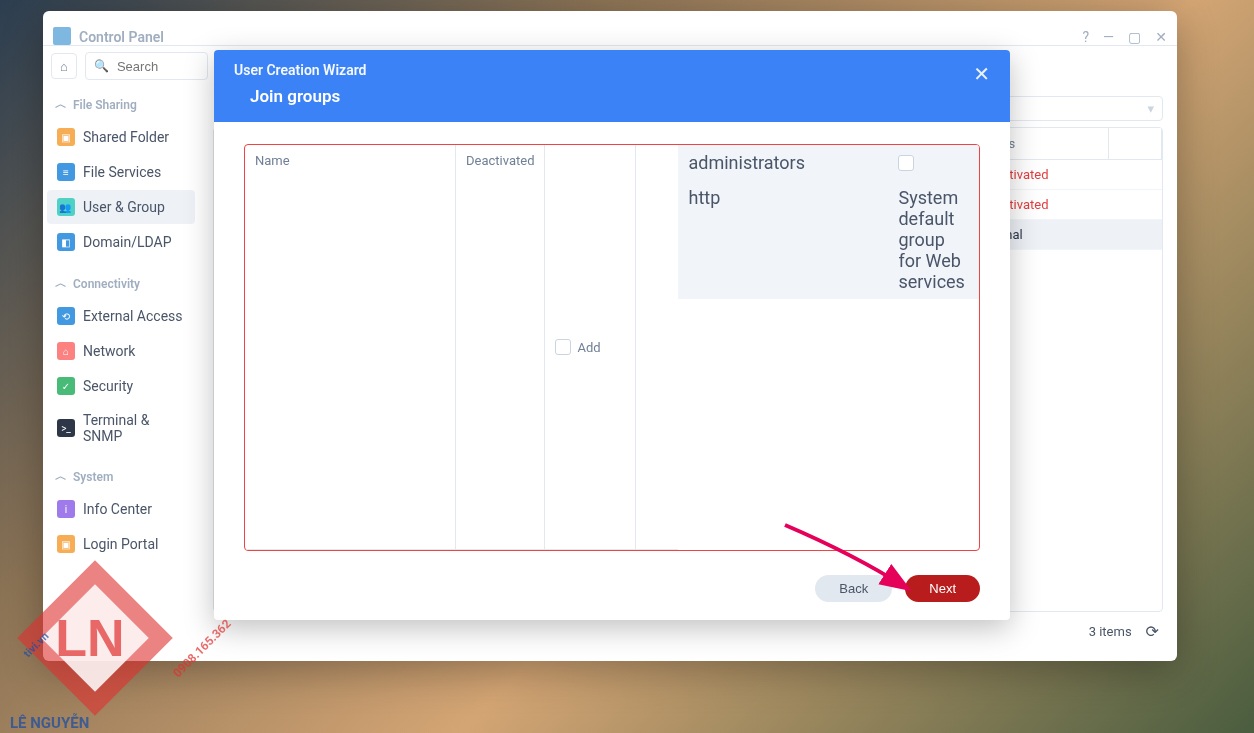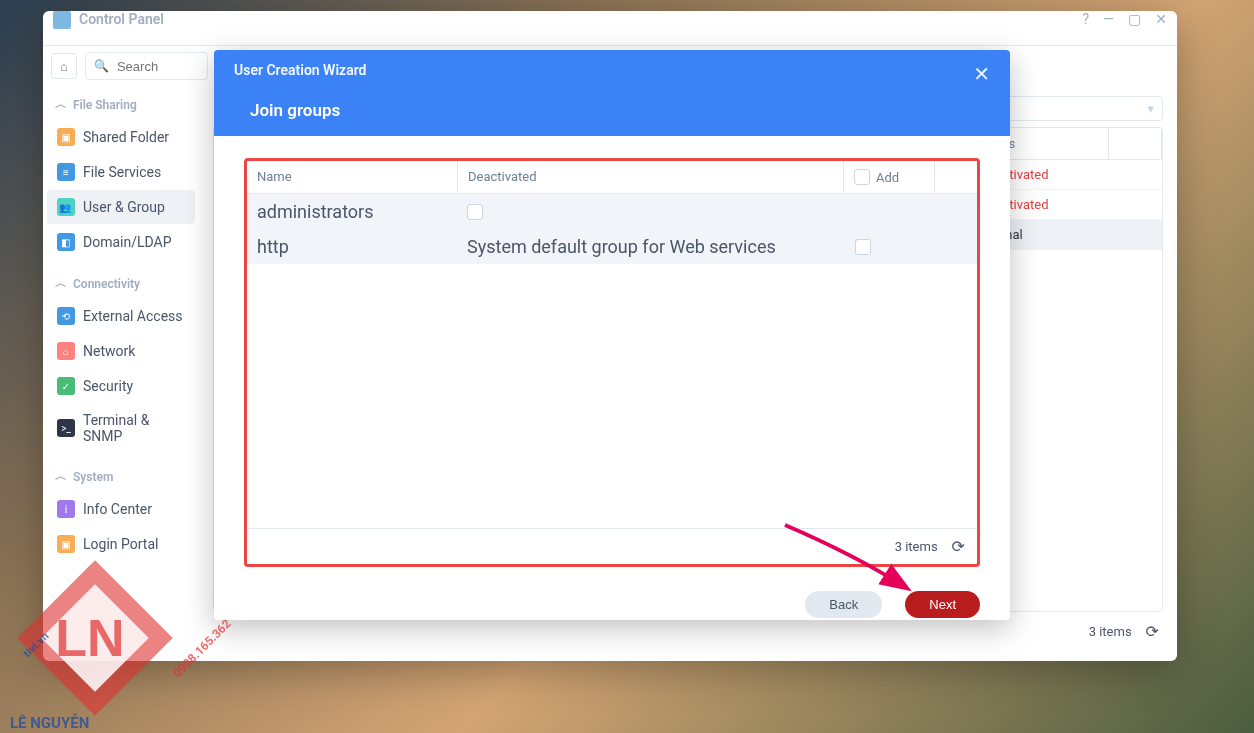--- a/index.html
+++ b/index.html
@@ -1,17 +1,17 @@
 <!DOCTYPE html>
 <html><head>
 <meta charset="utf-8">
 <style>
   html,body{margin:0;padding:0;height:100%;font-family:-apple-system,BlinkMacSystemFont,"Segoe UI",Roboto,Arial,sans-serif;font-size:13px;color:#4a5568;background:linear-gradient(135deg,#2c3e50 0%,#8b7355 30%,#d4a574 60%,#4a5d3f 100%);overflow:hidden}
   .main-window{position:absolute;left:43px;top:11px;width:1134px;height:650px;background:#fff;border-radius:6px;box-shadow:0 10px 40px rgba(0,0,0,.3);display:flex;flex-direction:column;overflow:visible}
-  .titlebar{height:34px;display:flex;align-items:flex-start;padding:0 10px;border-bottom:1px solid #e2e8f0}
+  .titlebar{height:34px;display:flex;align-items:flex-end;padding:0 10px;border-bottom:1px solid #e2e8f0}
   .titlebar .app-icon{width:18px;height:18px;background:#7eb8e0;border-radius:2px;margin-right:8px}
   .titlebar .title{color:#a0aec0;font-size:14px;font-weight:600;flex:1}
   .titlebar .win-controls{display:flex;gap:14px;align-items:center;color:#a0aec0}
   .titlebar .win-controls span{cursor:pointer;font-size:14px}
   .toolbar-row{display:flex;align-items:center;padding:6px 8px;gap:8px}
   .home-btn{width:24px;height:24px;display:flex;align-items:center;justify-content:center;border:1px solid #e2e8f0;border-radius:4px;background:#fff;cursor:pointer;color:#718096}
   .search-box{display:flex;align-items:center;border:1px solid #e2e8f0;border-radius:4px;padding:0 8px;height:26px;width:105px;background:#fff}
   .search-box input{border:none;outline:none;font-size:13px;color:#718096;width:100%;background:transparent}
   .search-box .mag{color:#a0aec0;margin-right:6px;font-size:12px}
   .body-row{flex:1;display:flex;overflow:hidden}
@@ -35,39 +35,39 @@
   .status-deact{color:#e53e3e}
   .status-normal{color:#2d3748}
   .content-footer{display:flex;justify-content:flex-end;align-items:center;gap:14px;padding:10px 4px;color:#4a5568;font-size:13px}
   .refresh-icon{cursor:pointer;font-size:16px;color:#4a5568}
 
   .modal{position:absolute;left:214px;top:50px;width:796px;height:570px;background:#fff;border-radius:4px;box-shadow:0 8px 30px rgba(0,0,0,.25);display:flex;flex-direction:column}
   .modal-header{background:#3b82f6;color:#fff;border-radius:4px 4px 0 0;padding:12px 20px 16px}
   .modal-header .mh-row{display:flex;justify-content:space-between;align-items:flex-start}
   .modal-header .mh-title{font-size:14px;font-weight:600;opacity:.95}
   .modal-header .mh-close{cursor:pointer;font-size:20px;opacity:.9}
-  .modal-header .mh-sub{font-size:17px;font-weight:600;margin-top:14px;margin-left:16px}
+  .modal-header .mh-sub{font-size:17px;font-weight:600;margin-left:16px}
   .modal-body{flex:1;padding:22px 30px 10px;display:flex;flex-direction:column}
-  .group-table{border:3px solid #ef4444;border-radius:4px;flex:1;display:flex;flex-direction:column;overflow:hidden}
+  .group-table{border:1px solid #ef4444;border-radius:4px;flex:1;display:flex;flex-direction:row;overflow:hidden}
   .gt-header{display:flex;border-bottom:1px solid #e2e8f0}
   .gt-header .gcol{padding:8px 10px;border-right:1px solid #e2e8f0;color:#718096;font-size:13px}
   .gt-header .gcol:last-child{border-right:none}
   .gt-body{flex:1}
   .gt-row{display:flex}
   .gt-row.alt{background:#f1f5f9}
   .gt-row .gcol{padding:7px 10px;font-size:18px;color:#4a5568}
   .gcol-name{width:190px}
   .gcol-desc{flex:1}
   .gcol-add{width:70px;display:flex;align-items:center;justify-content:flex-start}
   .gcol-pad{width:22px}
   .chk{width:14px;height:14px;border:1px solid #cbd5e0;border-radius:3px;background:#fff;display:flex;align-items:center;justify-content:center;cursor:pointer}
   .chk.checked{background:#fff;border-color:#3b82f6}
   .chk.checked::after{content:"✓";color:#3b82f6;font-size:11px;font-weight:bold}
   .gt-footer{display:flex;justify-content:flex-end;align-items:center;gap:14px;padding:8px 12px;border-top:1px solid #e2e8f0;color:#4a5568;font-size:13px}
-  .modal-footer{display:flex;justify-content:flex-end;gap:23px;padding:14px 30px 2px}
+  .modal-footer{display:flex;justify-content:flex-end;gap:13px;padding:14px 30px 18px}
   .btn{border:none;border-radius:14px;padding:6px 24px;font-size:13px;cursor:pointer}
   .btn-secondary{background:#e2e8f0;color:#4a5568}
   .btn-primary{background:#b91c1c;color:#fff}
 
   .arrow-annotation{position:absolute;pointer-events:none}
 
   .watermark{position:absolute;left:0;bottom:0;width:250px;height:200px;pointer-events:none}
 </style>
 </head>
 <body>

